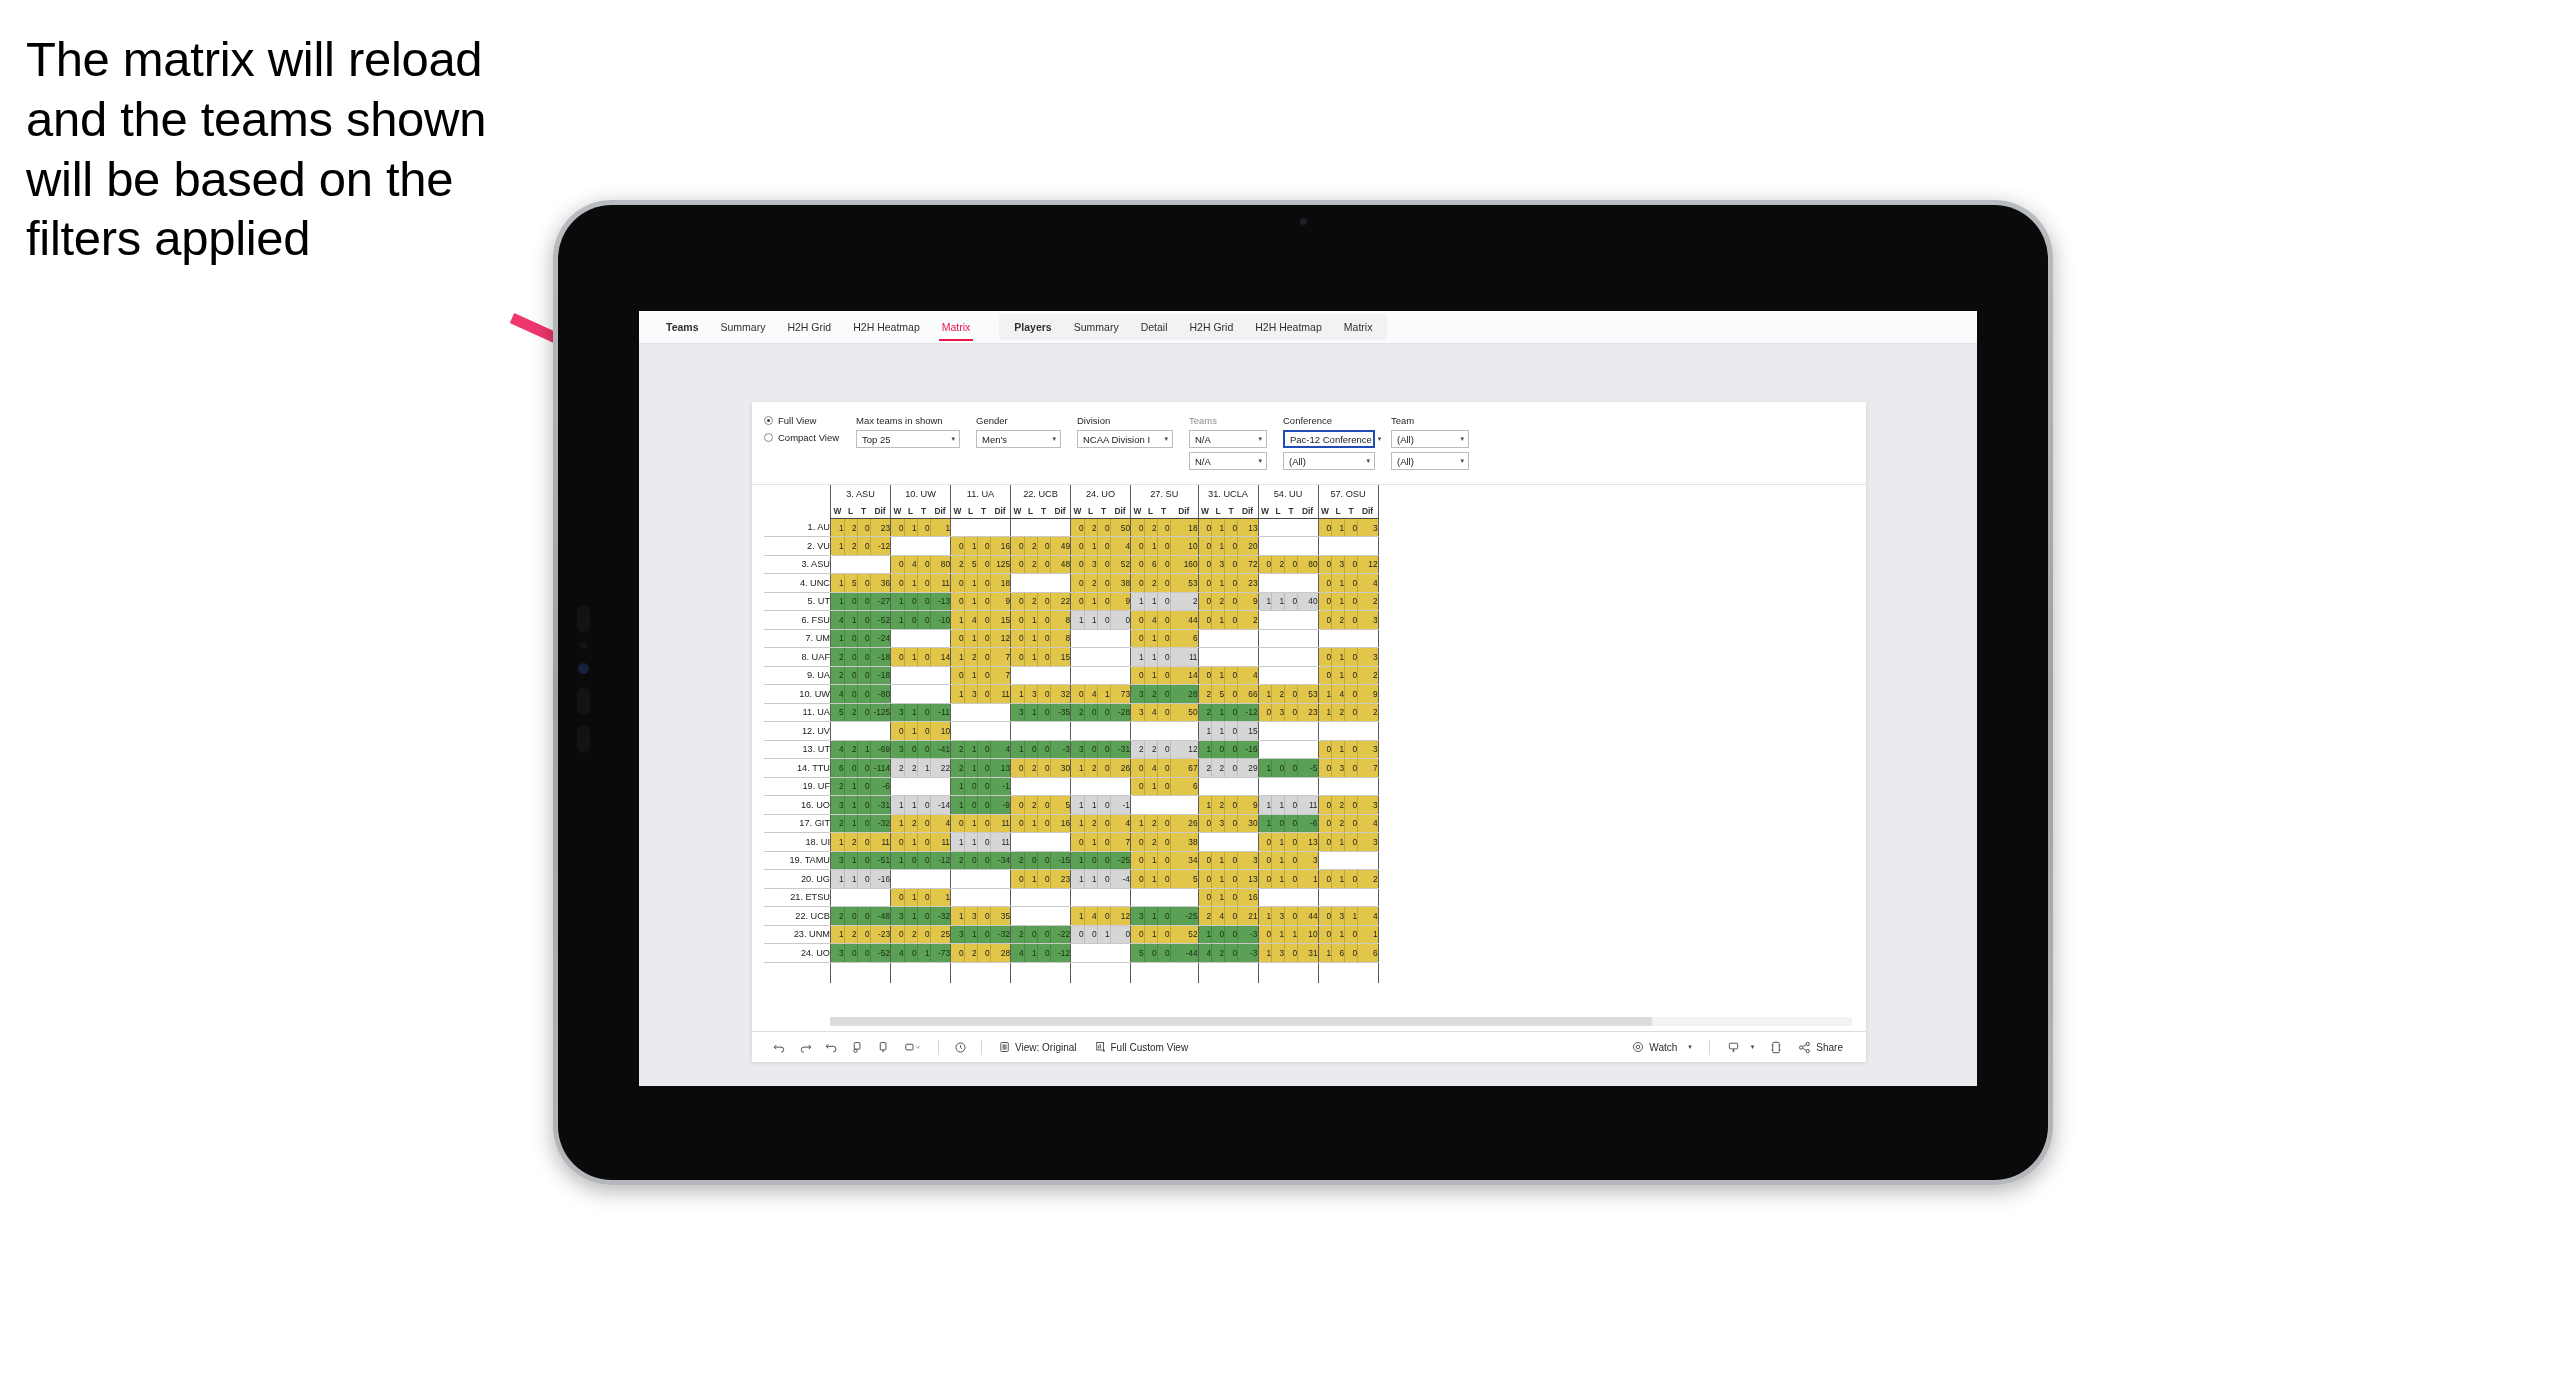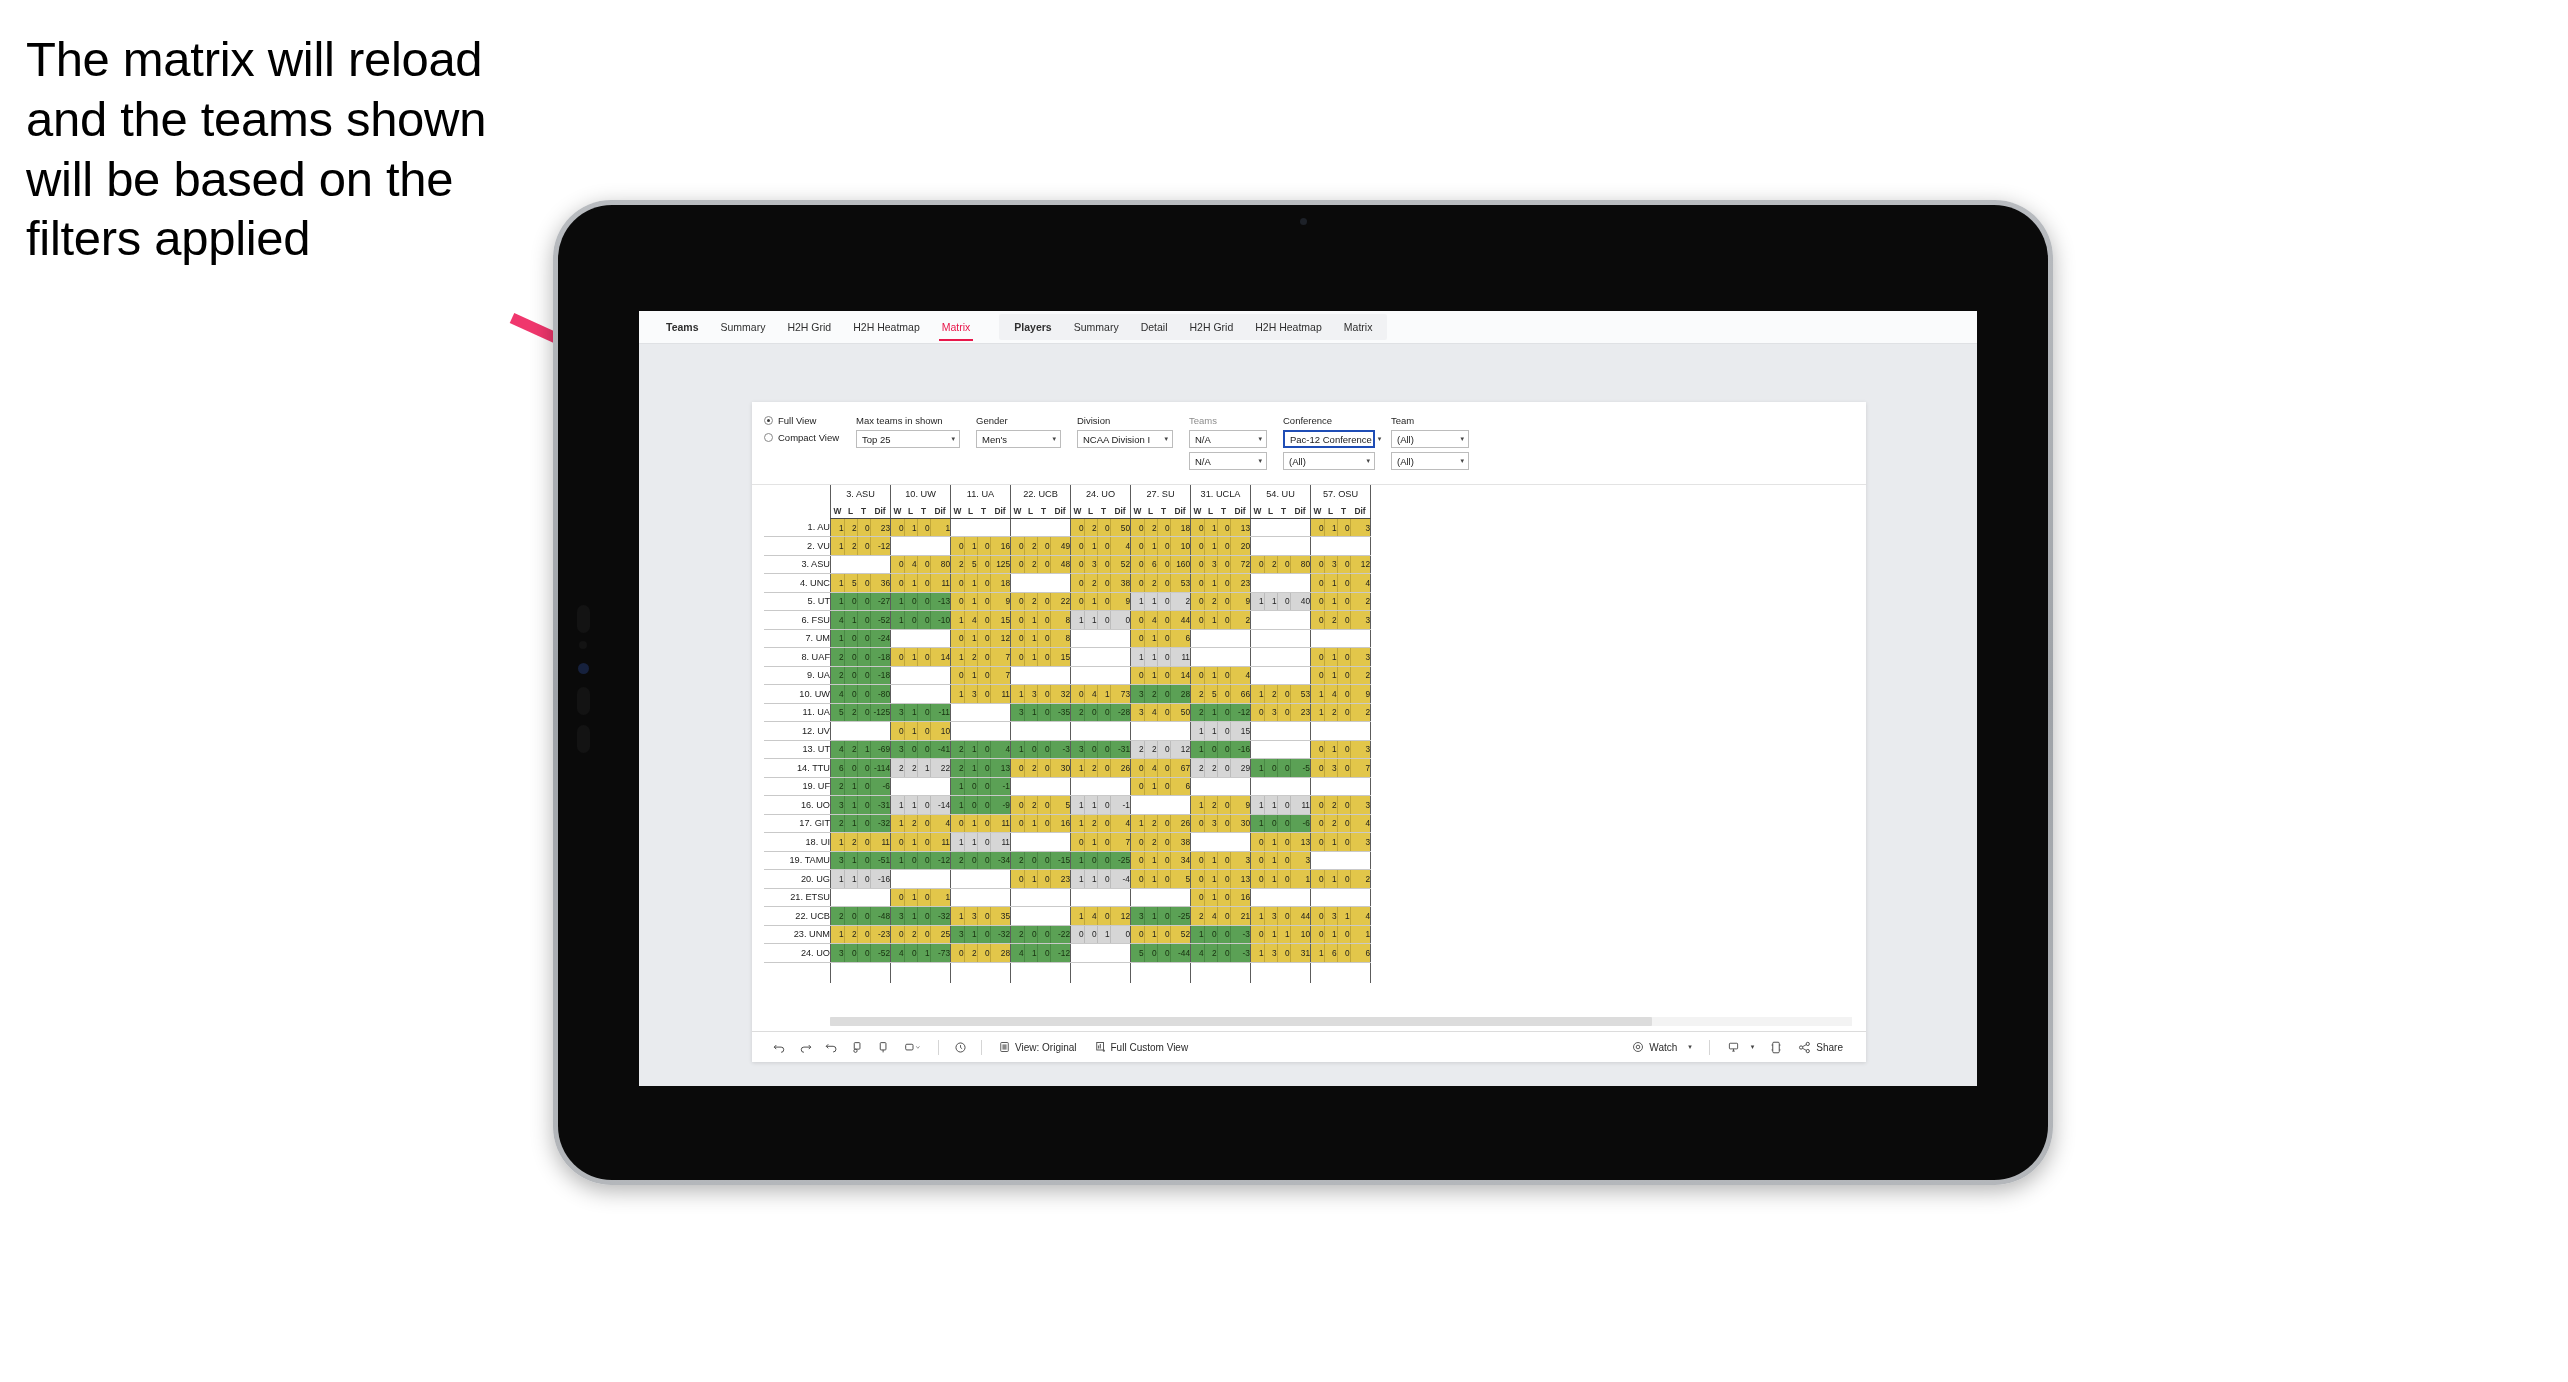--- a/index.html
+++ b/index.html
@@ -868,21 +868,21 @@
                   <td class="cell c-y" style="width: 13px;">2</td>
                   <td class="cell c-y" style="width: 13px;">0</td>
                   <td class="cell fr c-y" style="width: 20px;">30</td>
                   <td class="cell fl c-y" style="width: 13px;">1</td>
                   <td class="cell c-y" style="width: 13px;">2</td>
                   <td class="cell c-y" style="width: 13px;">0</td>
                   <td class="cell fr c-y" style="width: 20px;">26</td>
                   <td class="cell fl c-y" style="width: 13px;">0</td>
                   <td class="cell c-y" style="width: 13px;">4</td>
                   <td class="cell c-y" style="width: 13px;">0</td>
-                  <td class="cell fr c-y" style="width: 20px;">67</td>
+                  <td class="cell fr c-y" style="width: 28px;">67</td>
                   <td class="cell fl c-n" style="width: 13px;">2</td>
                   <td class="cell c-n" style="width: 13px;">2</td>
                   <td class="cell c-n" style="width: 13px;">0</td>
                   <td class="cell fr c-n" style="width: 20px;">29</td>
                   <td class="cell fl c-g" style="width: 13px;">1</td>
                   <td class="cell c-g" style="width: 13px;">0</td>
                   <td class="cell c-g" style="width: 13px;">0</td>
                   <td class="cell fr c-g" style="width: 20px;">-5</td>
                   <td class="cell fl c-y" style="width: 13px;">0</td>
                   <td class="cell c-y" style="width: 13px;">3</td>

